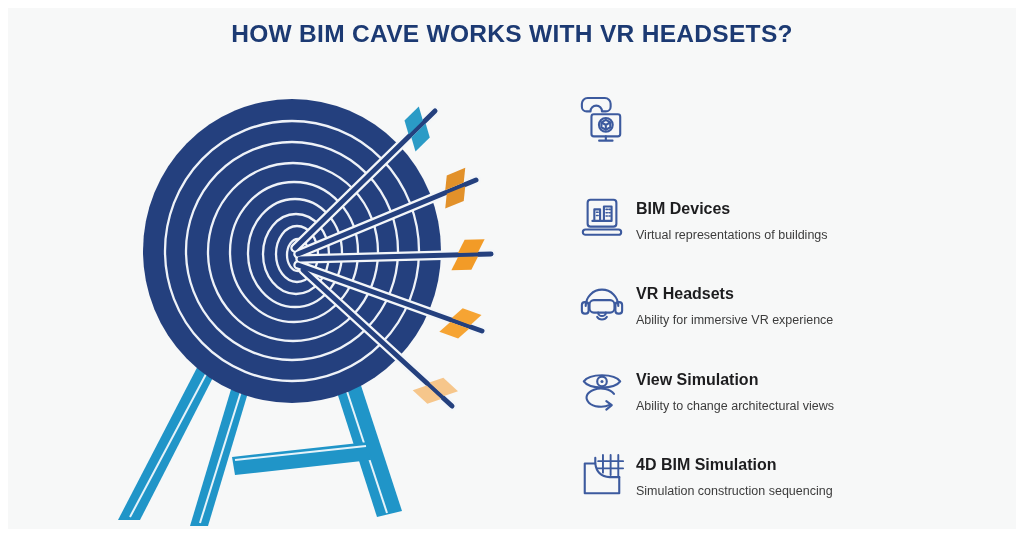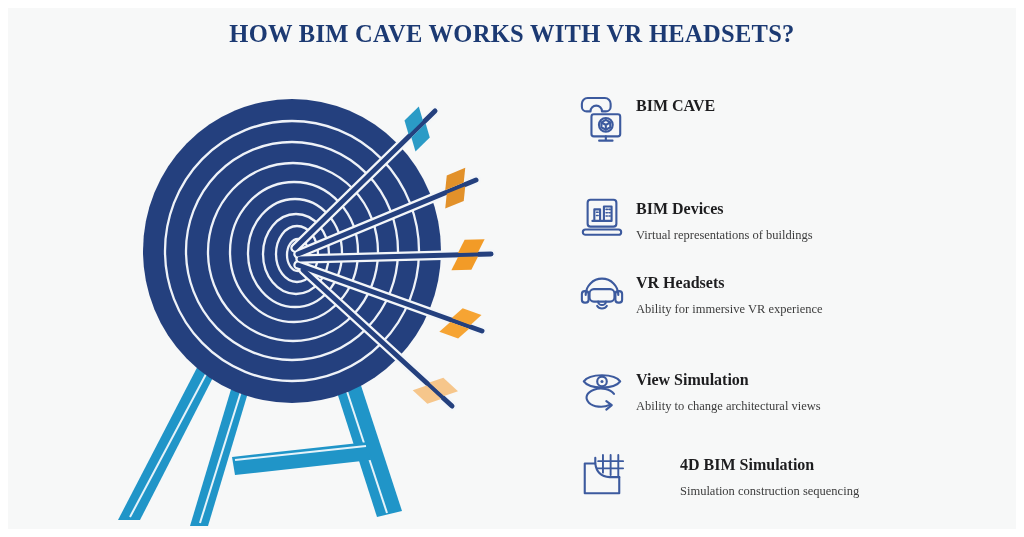--- a/index.html
+++ b/index.html
@@ -1,36 +1,36 @@
 <!DOCTYPE html>
 <html><head>
 <meta charset="utf-8">
 <style>
   html,body { margin:0; padding:0; background:#ffffff; }
   .frame {
     position:relative; width:1024px; height:537px; box-sizing:border-box;
     background:#f7f8f8; border:8px solid #ffffff; overflow:hidden;
-    font-family:Liberation Serif, serif;
+    font-family:Liberation Sans, sans-serif;
   }
   .main-title {
     position:absolute; left:0; top:12px; width:100%; text-align:center;
     font-size:24.5px; font-weight:800; letter-spacing:0.3px; color:#1c3a73;
   }
   .illustration { position:absolute; left:0; top:0; }
   .legend { position:absolute; left:570px; top:87px; width:350px; }
   .legend-item { position:absolute; left:0; display:flex; align-items:flex-start; }
   .legend-icon { flex:0 0 48px; width:48px; display:flex; justify-content:center; }
   .legend-text { margin-left:10px; padding-top:4px; }
   .legend-title { font-size:16px; font-weight:700; color:#1d1d1f; line-height:1.1; }
   .legend-desc { margin-top:9px; font-size:12.5px; color:#3c3c3c; line-height:1.32; max-width:235px; }
   .li-0 { top:0px; }  .li-0 .legend-text { padding-top:2px; }
   .li-1 { top:101px; }
-  .li-2 { top:175px; }
+  .li-2 { top:186px; }
   .li-3 { top:272px; }
-  .li-4 { top:357px;gap:44px; }
+  .li-4 { top:357px; }
   .oicon { stroke:#3c5a9e; fill:none; stroke-width:2.2; stroke-linecap:round; stroke-linejoin:round; }
 </style>
 </head>
 <body>
 
 <div class="frame">
 
   <div class="main-title">HOW BIM CAVE WORKS WITH VR HEADSETS?</div>
 
   <svg class="illustration" width="520" height="537" viewBox="0 0 520 537" aria-hidden="true">
@@ -107,21 +107,20 @@
       <div class="legend-icon">
         <svg width="46" height="52" viewBox="0 0 48 54" class="oicon">
           <path d="M9,3 h18 a6,6 0 0 1 6,6 v3 a5,5 0 0 1 -5,5 h-4 a6,6 0 0 0 -12,0 h-4 a5,5 0 0 1 -5,-5 v-3 a6,6 0 0 1 6,-6 z"></path>
           <rect x="13" y="20" width="30" height="23" rx="2.5"></rect>
           <circle cx="28" cy="31" r="7.2"></circle>
           <path d="M28,25.8 l4.6,2.7 v5 l-4.6,2.7 l-4.6,-2.7 v-5 z M23.4,28.5 L28,31.2 L32.6,28.5 M28,31.2 V36.2"></path>
           <path d="M28,43 v4.5 M21,47.5 h14"></path>
         </svg>
       </div>
       <div class="legend-text">
-        <div class="legend-title">BIM CAVE</div>
       </div>
     </div>
 
     <div class="legend-item li-1">
       <div class="legend-icon">
         <svg width="46" height="44" viewBox="0 0 48 44" class="oicon">
           <rect x="9" y="3" width="30" height="28" rx="3"></rect>
           <path d="M14,25 h20 M16,25 V13 h6 v12 M26,25 V10 h8 v15"></path>
           <path d="M18.2,16 h1.8 M18.2,19.5 h1.8 M28.2,13 h1.4 M31.2,13 h1.4 M28.2,16.5 h1.4 M31.2,16.5 h1.4 M28.2,20 h1.4 M31.2,20 h1.4" stroke-width="1.6"></path>
           <rect x="4" y="34" width="40" height="5.5" rx="2.75"></rect>

